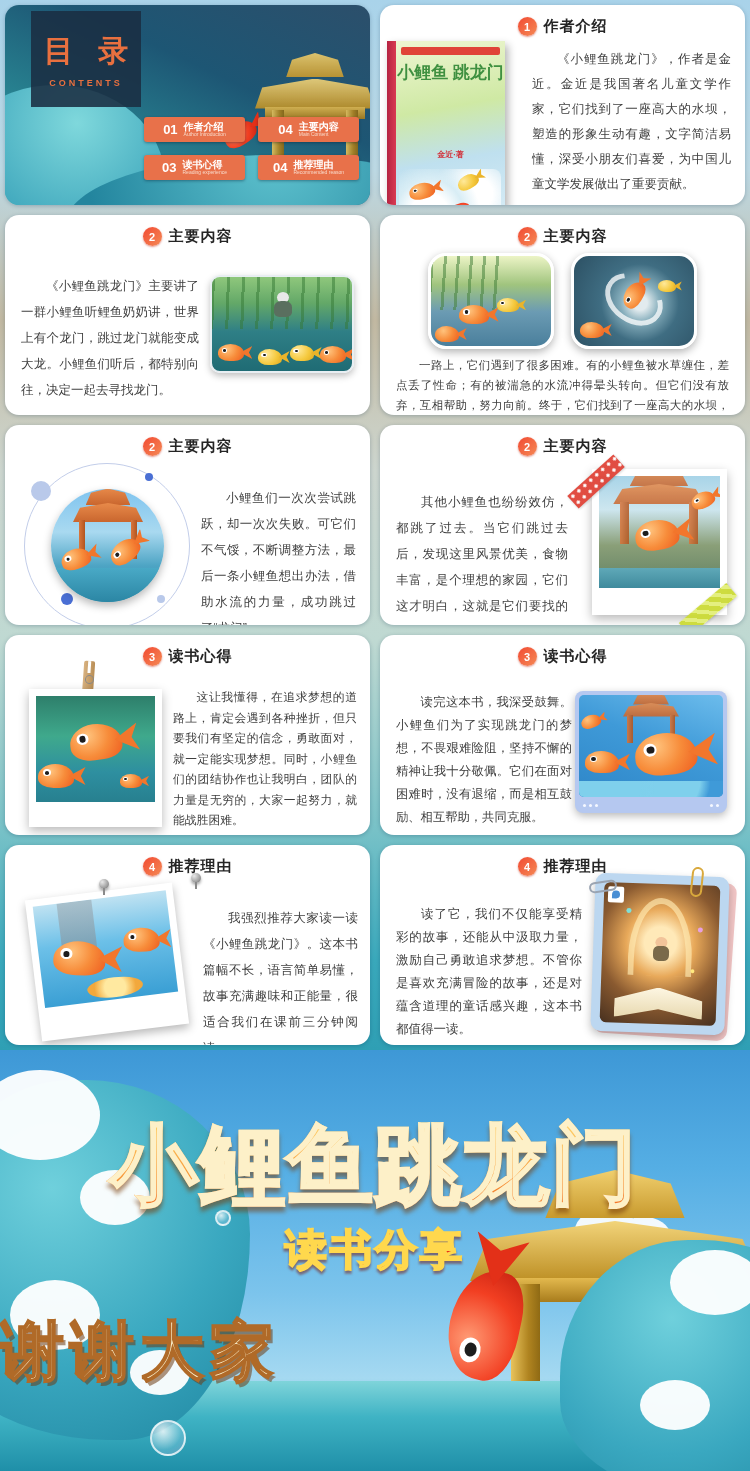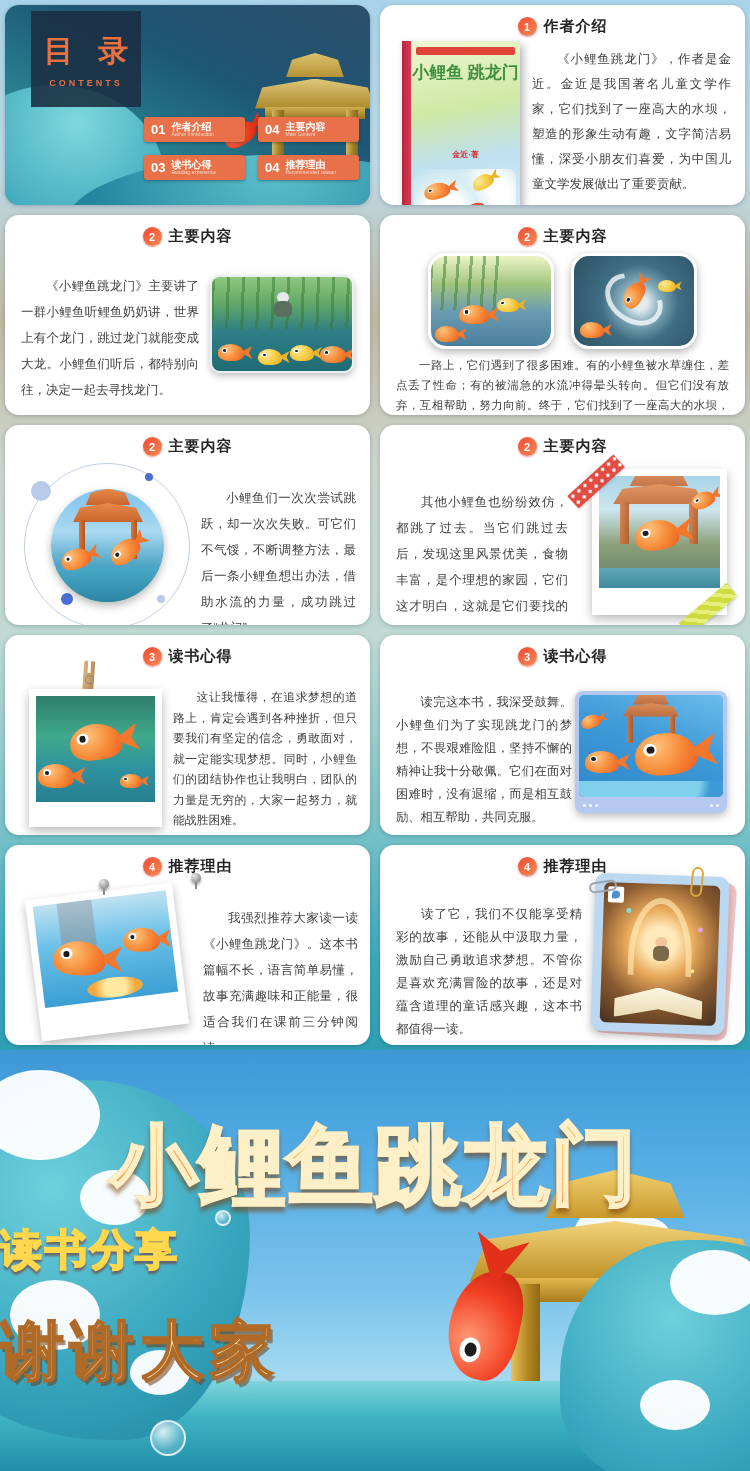--- a/index.html
+++ b/index.html
@@ -54,28 +54,28 @@
   .toc-wave { position:absolute; border-radius:50%; }
   .toc-panel {
     position:absolute; left:26px; top:6px; width:110px; height:96px;
     background:rgba(26,46,66,.88); display:flex; flex-direction:column; align-items:center; justify-content:center; gap:6px;
   }
   .toc-title { color:#e9703f; font-size:30px; font-weight:bold; letter-spacing:8px; text-indent:8px; }
   .toc-sub { color:#e9703f; font-size:9px; font-weight:bold; letter-spacing:3px; }
   .toc-items { position:absolute; left:139px; top:112px; display:grid; grid-template-columns:101px 101px; column-gap:13px; row-gap:13px; }
   .toc-item {
     height:25px; background:#e8714a; border-radius:3px; display:flex; align-items:center; gap:6px; padding:0 7px;
-    box-shadow:0 1px 3px rgba(0,30,50,.4); cursor:pointer;
+    box-shadow:0 1px 3px rgba(0,30,50,.4); cursor:pointer;justify-content:center;
   }
   .toc-num { color:#fff; font-size:13px; font-weight:bold; }
   .toc-texts { display:flex; flex-direction:column; line-height:1.05; }
   .toc-label { color:#fff; font-size:10px; font-weight:bold; }
   .toc-en { color:#f8d9c9; font-size:5px; }
   
-  .book { position:absolute; left:22px; top:36px; width:118px; height:196px; box-shadow:3px 4px 8px rgba(0,0,0,.3); }
+  .book { position:absolute; left:7px; top:36px; width:118px; height:196px; box-shadow:3px 4px 8px rgba(0,0,0,.3); }
   .book .spine { position:absolute; left:0; top:0; width:9px; height:100%; background:linear-gradient(90deg,#b52442,#d93a52); }
   .book .cover { position:absolute; left:9px; top:0; right:0; bottom:0;
     background:linear-gradient(170deg,#eef6d2 0%,#cfe9a4 35%,#bfe0ef 60%,#dff0f8 100%); }
   .book .band { position:absolute; left:14px; top:6px; right:5px; height:8px; background:#e04438; border-radius:2px; }
   .book .btitle { position:absolute; left:9px; top:22px; right:0; text-align:center; color:#3f9040; font-size:17px; font-weight:bold; line-height:1.2; }
   .book .bauthor { position:absolute; left:9px; top:68px; right:0; text-align:center; color:#d2303a; font-size:8px; font-weight:bold;margin-top:40px; }
   .book .splash { position:absolute; left:12px; bottom:6px; right:4px; height:62px;
     background:radial-gradient(circle at 30% 70%,#fff 0 22%,#d8edf5 40%,transparent 60%),radial-gradient(circle at 75% 40%,#fff 0 20%,transparent 50%); border-radius:8px; }
   
   .pond { position:absolute; right:16px; top:60px; width:144px; height:98px; border-radius:10px; overflow:hidden;
@@ -152,21 +152,21 @@
     background:linear-gradient(180deg,#7fd4da 0%,#3fb3c4 40%,#1f8fa8 100%); }
   .wave { position:absolute; background:radial-gradient(circle at 40% 30%,#6fd0dc 0%,#3aa8c0 55%,#1f86a0 100%); border-radius:48% 52% 40% 60%/55% 45% 60% 40%; }
   .foam { position:absolute; background:#fff; border-radius:50%; opacity:.95; }
   .stonebase { position:absolute; background:linear-gradient(#d8cdb4,#b2a488); border-radius:4px; }
   .bubble { position:absolute; border-radius:50%; border:2px solid rgba(255,255,255,.75);
     background:radial-gradient(circle at 35% 30%,rgba(255,255,255,.8),rgba(190,230,255,.25) 60%,rgba(255,170,220,.25)); }
   .c-title { position:absolute; left:0; top:58px; width:100%; text-align:center;
     font-size:86px; font-weight:bold; letter-spacing:2px;
     background:linear-gradient(180deg,#ffd76e 8%,#f89a38 55%,#ef6420 95%); -webkit-background-clip:text; background-clip:text; color:transparent;
     -webkit-text-stroke:3px #fdf0c8; filter:drop-shadow(0 5px 2px rgba(120,60,10,.55)); }
-  .c-badge { position:absolute; left:0; top:172px; width:100%; text-align:left;
+  .c-badge { position:absolute; left:0; top:172px; width:100%; text-align:center;
     font-size:42px; font-weight:bold; color:#e8321c; -webkit-text-stroke:2px #ffd84d;
     filter:drop-shadow(0 3px 1px rgba(120,20,10,.5)); letter-spacing:3px; }
   .c-thanks { position:absolute; left:0; top:258px; width:96%; 
     font-size:64px; font-weight:bold; color:#faf0cd; -webkit-text-stroke:2px #b06a28;
     text-shadow:3px 4px 0 rgba(110,60,20,.55); letter-spacing:6px; }
 </style>
 </head>
 <body>
 
 <div class="grid">

